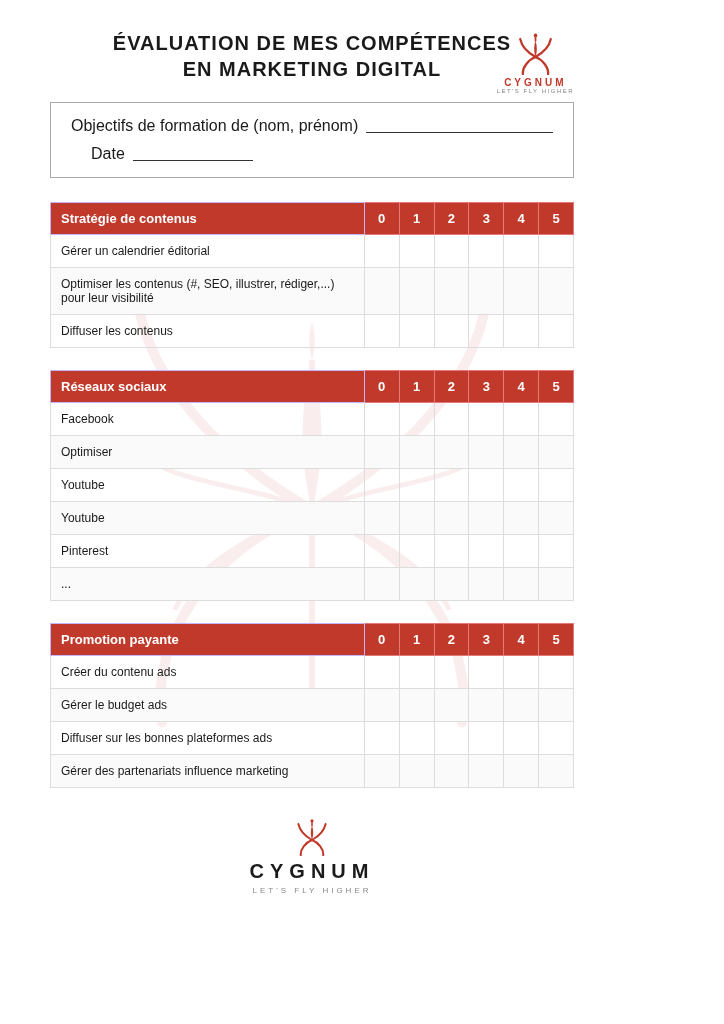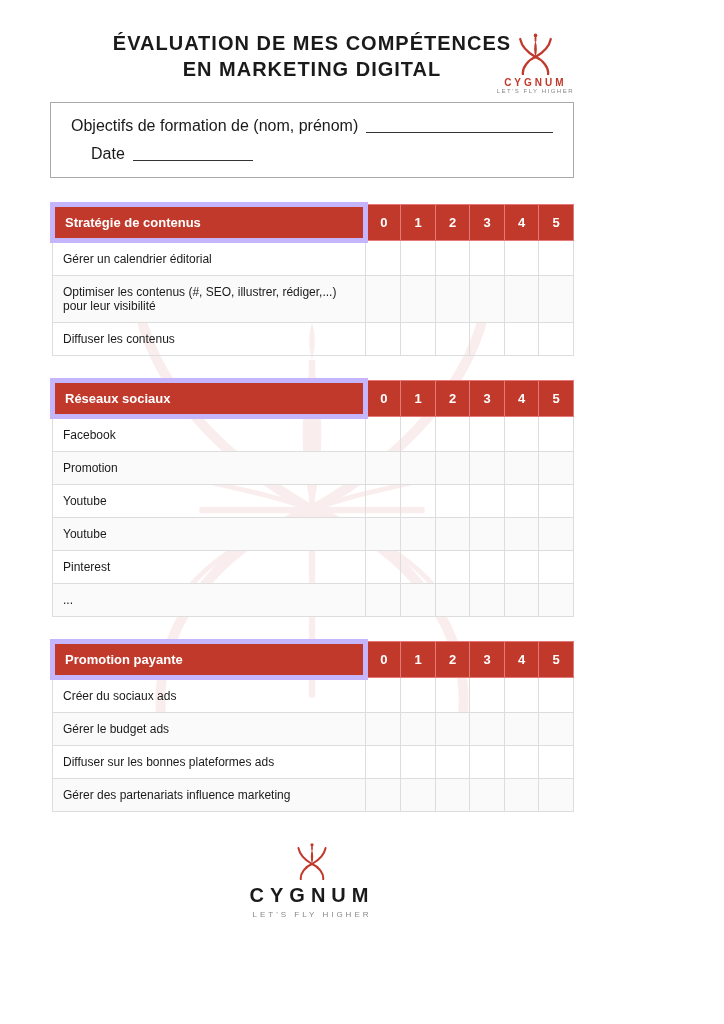--- a/index.html
+++ b/index.html
@@ -146,21 +146,21 @@
     .table thead tr {
       background-color: #c0392b;
       color: #fff;
     }
 
     .table thead th {
       font-size: 13px;
       font-weight: 700;
       padding: 8px 10px;
       text-align: left;
-      border: 5px solid #c4b5fd;
+      border: 1px solid #c4b5fd;
     }
 
     .table thead th.score-col {
       text-align: center;
       width: 44px;
       border: 1px solid #e57878;
     }
 
     .table tbody tr {
       border-bottom: 1px solid #ccc;
@@ -344,21 +344,21 @@
               <tr>
                 <td>Facebook</td>
                 <td class="score-cell"></td>
                 <td class="score-cell"></td>
                 <td class="score-cell"></td>
                 <td class="score-cell"></td>
                 <td class="score-cell"></td>
                 <td class="score-cell"></td>
               </tr>
               <tr>
-                <td>Promotion</td>
+                <td>Optimiser</td>
                 <td class="score-cell"></td>
                 <td class="score-cell"></td>
                 <td class="score-cell"></td>
                 <td class="score-cell"></td>
                 <td class="score-cell"></td>
                 <td class="score-cell"></td>
               </tr>
               <tr>
                 <td>Youtube</td>
                 <td class="score-cell"></td>
@@ -406,21 +406,21 @@
                 <th class="score-col">0</th>
                 <th class="score-col">1</th>
                 <th class="score-col">2</th>
                 <th class="score-col">3</th>
                 <th class="score-col">4</th>
                 <th class="score-col">5</th>
               </tr>
             </thead>
             <tbody>
               <tr>
-                <td>Créer du sociaux ads</td>
+                <td>Créer du contenu ads</td>
                 <td class="score-cell"></td>
                 <td class="score-cell"></td>
                 <td class="score-cell"></td>
                 <td class="score-cell"></td>
                 <td class="score-cell"></td>
                 <td class="score-cell"></td>
               </tr>
               <tr>
                 <td>Gérer le budget ads</td>
                 <td class="score-cell"></td>

